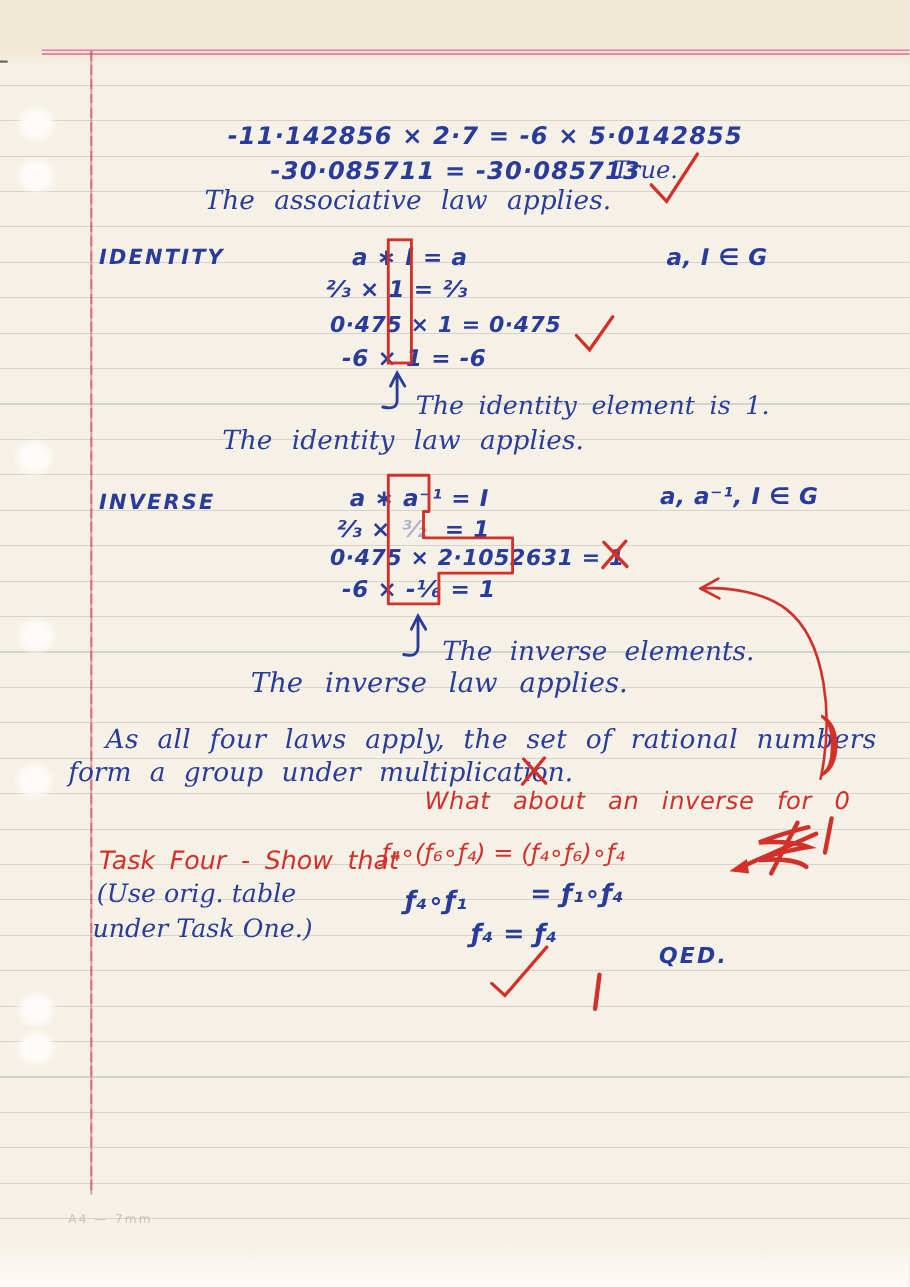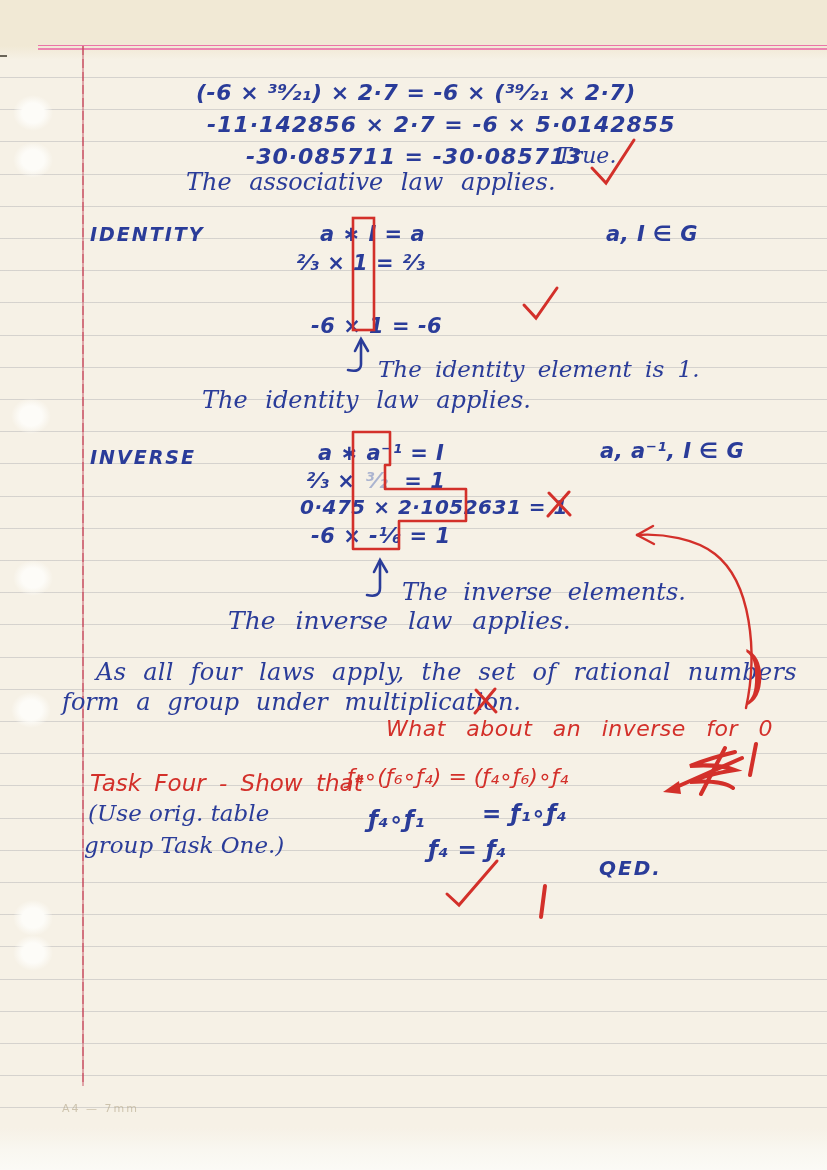--- a/index.html
+++ b/index.html
@@ -39,30 +39,30 @@
   <div class="margin-line"></div>
   <div class="hole" style="left:13px;top:95px;"></div>
   <div class="hole" style="left:13px;top:142px;"></div>
   <div class="hole" style="left:11px;top:398px;"></div>
   <div class="hole" style="left:13px;top:560px;"></div>
   <div class="hole" style="left:11px;top:692px;"></div>
   <div class="hole" style="left:13px;top:900px;"></div>
   <div class="hole" style="left:13px;top:935px;"></div>
   <div class="speck" style="left:0;top:55px;width:7px;height:2px;"></div>
 
-  <div class="abs math blue" style="left:196px;top:80px;font-size:22px;">(-6 × ³⁹⁄₂₁) × 2·7 = -6 × (³⁹⁄₂₁ × 2·7)</div>
   <div class="abs math blue" style="left:207px;top:112px;font-size:22px;letter-spacing:1px;">-11·142856 × 2·7 = -6 × 5·0142855</div>
   <div class="abs math blue" style="left:246px;top:144px;font-size:22px;letter-spacing:1px;">-30·085711 = -30·085713</div>
   <div class="abs script blue" style="left:557px;top:143px;font-size:22px;">True.</div>
   <div class="abs script blue" style="left:186px;top:168px;font-size:24px;word-spacing:10px;text-align:center;">The associative law applies.</div>
 
   <div class="abs head blue" style="left:90px;top:223px;font-size:19px;">IDENTITY</div>
   <div class="abs math blue" style="left:320px;top:222px;font-size:21px;">a ∗ I = a</div>
   <div class="abs math blue" style="left:606px;top:222px;font-size:21px;">a, I ∈ G</div>
   <div class="abs math blue" style="left:296px;top:251px;font-size:21px;">²⁄₃ × 1 = ²⁄₃</div>
+  <div class="abs math blue" style="left:300px;top:283px;font-size:20px;">0·475 × 1 = 0·475</div>
   <div class="abs math blue" style="left:311px;top:314px;font-size:21px;">-6 × 1 = -6</div>
   <div class="abs script blue" style="left:378px;top:356px;font-size:23px;word-spacing:6px;">The identity element is 1.</div>
   <div class="abs script blue" style="left:202px;top:386px;font-size:24px;word-spacing:10px;">The identity law applies.</div>
 
   <div class="abs head blue" style="left:90px;top:446px;font-size:19px;">INVERSE</div>
   <div class="abs math blue" style="left:318px;top:441px;font-size:21px;">a ∗ a⁻¹ = I</div>
   <div class="abs math blue" style="left:600px;top:439px;font-size:21px;">a, a⁻¹, I ∈ G</div>
   <div class="abs math blue" style="left:306px;top:469px;font-size:21px;">
     <span>²⁄₃ ×</span>
     <span class="faded" style="margin-left:2px;">³⁄₂</span>
@@ -75,21 +75,21 @@
 
   <div class="abs script blue" style="left:96px;top:658px;font-size:24px;word-spacing:9px;letter-spacing:.3px;">As all four laws apply, the set of rational numbers</div>
   <div class="abs script blue" style="left:62px;top:688px;font-size:24px;word-spacing:9px;">form a group under multiplication.</div>
 
   <div class="abs paren red" style="left:742px;top:644px;">)</div>
   <div class="abs redhand red" style="left:386px;top:716px;font-size:22px;word-spacing:13px;letter-spacing:.5px;">What about an inverse for 0</div>
 
   <div class="abs redhand red" style="left:347px;top:764px;font-size:22px;">ƒ₄∘(ƒ₆∘ƒ₄) = (ƒ₄∘ƒ₆)∘ƒ₄</div>
   <div class="abs redhand red" style="left:90px;top:770px;font-size:23px;word-spacing:6px;">Task Four - Show that</div>
   <div class="abs script blue" style="left:88px;top:800px;font-size:23px;">(Use orig. table</div>
-  <div class="abs script blue" style="left:84px;top:832px;font-size:23px;">group Task One.)</div>
+  <div class="abs script blue" style="left:84px;top:832px;font-size:23px;">under Task One.)</div>
   <div class="abs math blue" style="left:368px;top:806px;font-size:23px;">ƒ₄∘ƒ₁</div>
   <div class="abs math blue" style="left:482px;top:800px;font-size:23px;">= ƒ₁∘ƒ₄</div>
   <div class="abs math blue" style="left:428px;top:836px;font-size:23px;">ƒ₄ = ƒ₄</div>
   <div class="abs math blue" style="left:599px;top:856px;font-size:20px;letter-spacing:2px;">QED.</div>
 
   <div class="abs footer-print" style="left:62px;top:1102px;">A4 — 7mm</div>
 
   <svg class="anno" width="827" height="1170" viewBox="0 0 827 1170">
 
     <rect x="353" y="218" width="21" height="112" fill="none" stroke="#d3302a" stroke-width="2.6"></rect>

